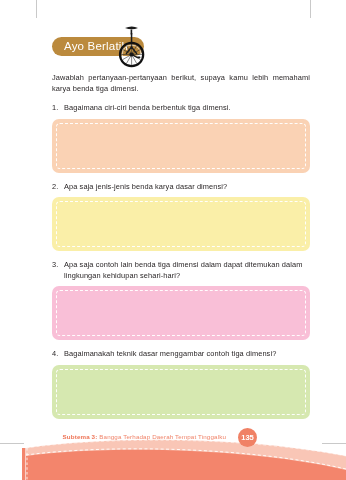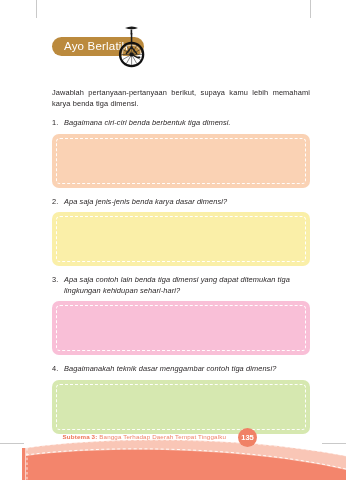--- a/index.html
+++ b/index.html
@@ -84,42 +84,42 @@
   .unicycle {
     position: absolute;
     left: 61px;
     top: -1px;
     width: 40px;
     height: 48px;
   }
 
   
   .intro {
-    margin-top: 17px;
+    margin-top: 2px;
     font-size: 7.4px;
     line-height: 11px;
     color: #231f20;
     text-align: justify;
     letter-spacing: .1px;
   }
 
   
   .q-block { margin-top: 9px; }
   .q-line {
     display: flex;
     font-size: 7.4px;
     line-height: 10.5px;
     color: #231f20;
     letter-spacing: .1px;
   }
   .q-num {
     width: 12px;
     flex: 0 0 12px;
   }
-  .q-text { flex: 1 1 auto; font-style: italic; }
+  .q-text { flex: 1 1 auto; }
 
   .answer-box {
     margin-top: 5px;
     height: 54px;
     border-radius: 7px;
     box-sizing: border-box;
     position: relative;
   }
   .answer-box .dash-inner {
     position: absolute;
@@ -229,21 +229,21 @@
         <span class="q-text">Apa saja jenis-jenis benda karya dasar dimensi?</span>
       </div>
       <div class="answer-box" style="background:#faefa8">
         <div class="dash-inner"></div>
       </div>
     </div>
 
     <div class="q-block">
       <div class="q-line">
         <span class="q-num">3.</span>
-        <span class="q-text">Apa saja contoh lain benda tiga dimensi yang dapat ditemukan tiga lingkungan kehidupan sehari-hari?</span>
+        <span class="q-text">Apa saja contoh lain benda tiga dimensi dalam dapat ditemukan dalam lingkungan kehidupan sehari-hari?</span>
       </div>
       <div class="answer-box" style="background:#f9bfd7">
         <div class="dash-inner"></div>
       </div>
     </div>
 
     <div class="q-block">
       <div class="q-line">
         <span class="q-num">4.</span>
         <span class="q-text">Bagaimanakah teknik dasar menggambar contoh tiga dimensi?</span>

